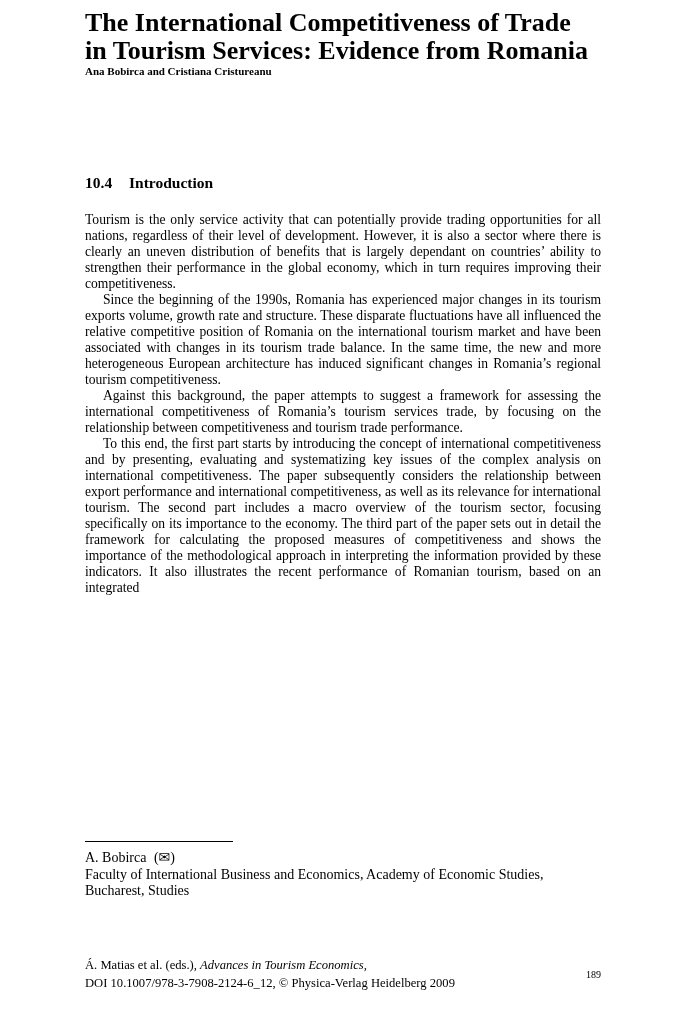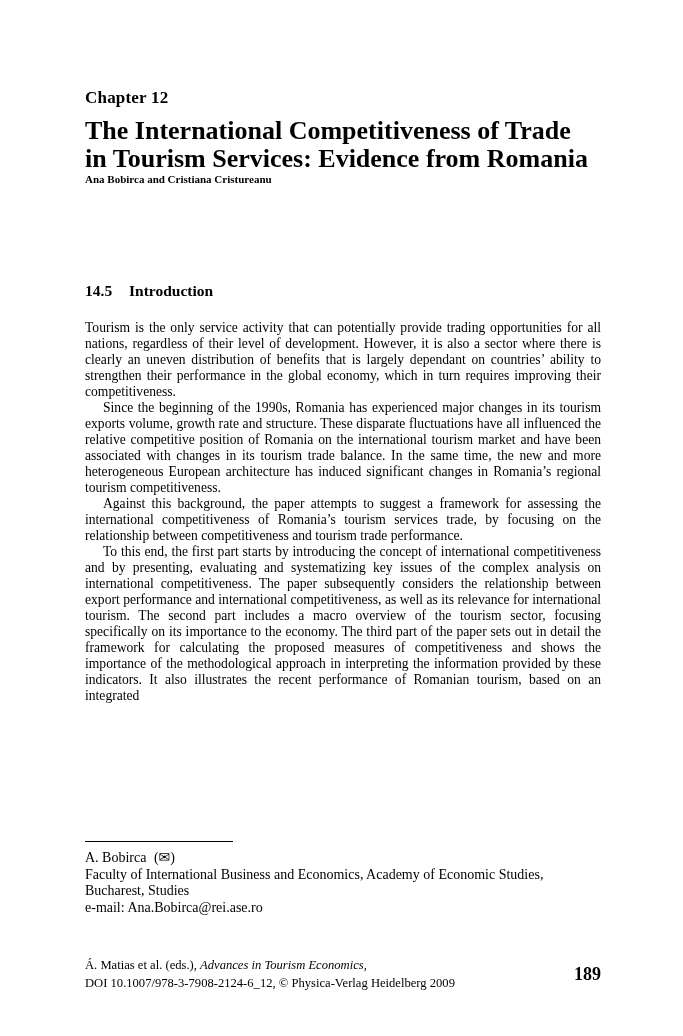--- a/index.html
+++ b/index.html
@@ -68,60 +68,58 @@
     left: 85px;
     top: 957px;
     width: 516px;
     font-size: 12.6px;
     line-height: 17.6px;
     display: flex;
     justify-content: space-between;
     align-items: center;
   }
   .book-title { font-style: italic; }
-  .page-number { font-size: 18px; font-weight: bold; }
+  .page-number { font-size: 10px; }
 </style>
 </head>
 <body>
 
 <div class="page">
   <div class="content">
 
-    <div class="chapter-label">Chapter 12</div>
 
     <h1 class="chapter-title">
       <span>The International Competitiveness of Trade</span><br>
       <span>in Tourism Services: Evidence from Romania</span>
     </h1>
 
     <div class="authors">Ana Bobirca and Cristiana Cristureanu</div>
 
     <h2 class="section-heading">
-      <span class="sec-num">14.5</span>
+      <span class="sec-num">10.4</span>
       <span>Introduction</span>
     </h2>
 
     <div class="body-text">
       <p class="noindent">Tourism is the only service activity that can potentially provide trading opportunities for all nations, regardless of their level of development. However, it is also a sector where there is clearly an uneven distribution of benefits that is largely dependant on countries’ ability to strengthen their performance in the global economy, which in turn requires improving their competitiveness.</p>
       <p class="indent">Since the beginning of the 1990s, Romania has experienced major changes in its tourism exports volume, growth rate and structure. These disparate fluctuations have all influenced the relative competitive position of Romania on the international tourism market and have been associated with changes in its tourism trade balance. In the same time, the new and more heterogeneous European architecture has induced significant changes in Romania’s regional tourism competitiveness.</p>
       <p class="indent">Against this background, the paper attempts to suggest a framework for assessing the international competitiveness of Romania’s tourism services trade, by focusing on the relationship between competitiveness and tourism trade performance.</p>
       <p class="indent">To this end, the first part starts by introducing the concept of international competitiveness and by presenting, evaluating and systematizing key issues of the complex analysis on international competitiveness. The paper subsequently considers the relationship between export performance and international competitiveness, as well as its relevance for international tourism. The second part includes a macro overview of the tourism sector, focusing specifically on its importance to the economy. The third part of the paper sets out in detail the framework for calculating the proposed measures of competitiveness and shows the importance of the methodological approach in interpreting the information provided by these indicators. It also illustrates the recent performance of Romanian tourism, based on an integrated</p>
     </div>
 
   </div>
 
   <div class="footnote">
     <div class="fn-rule"></div>
     <div class="fn-line">
       <span>A. Bobirca</span>
       <span class="envelope">(✉)</span>
     </div>
     <div class="fn-line">Faculty of International Business and Economics, Academy of Economic Studies,</div>
     <div class="fn-line">Bucharest, Studies</div>
-    <div class="fn-line">e-mail: Ana.Bobirca@rei.ase.ro</div>
   </div>
 
   <div class="page-footer">
     <div>
       <div>
         <span>Á. Matias et al. (eds.), </span><span class="book-title">Advances in Tourism Economics,</span>
       </div>
       <div>DOI 10.1007/978-3-7908-2124-6_12, © Physica-Verlag Heidelberg 2009</div>
     </div>
     <div class="page-number">189</div>

